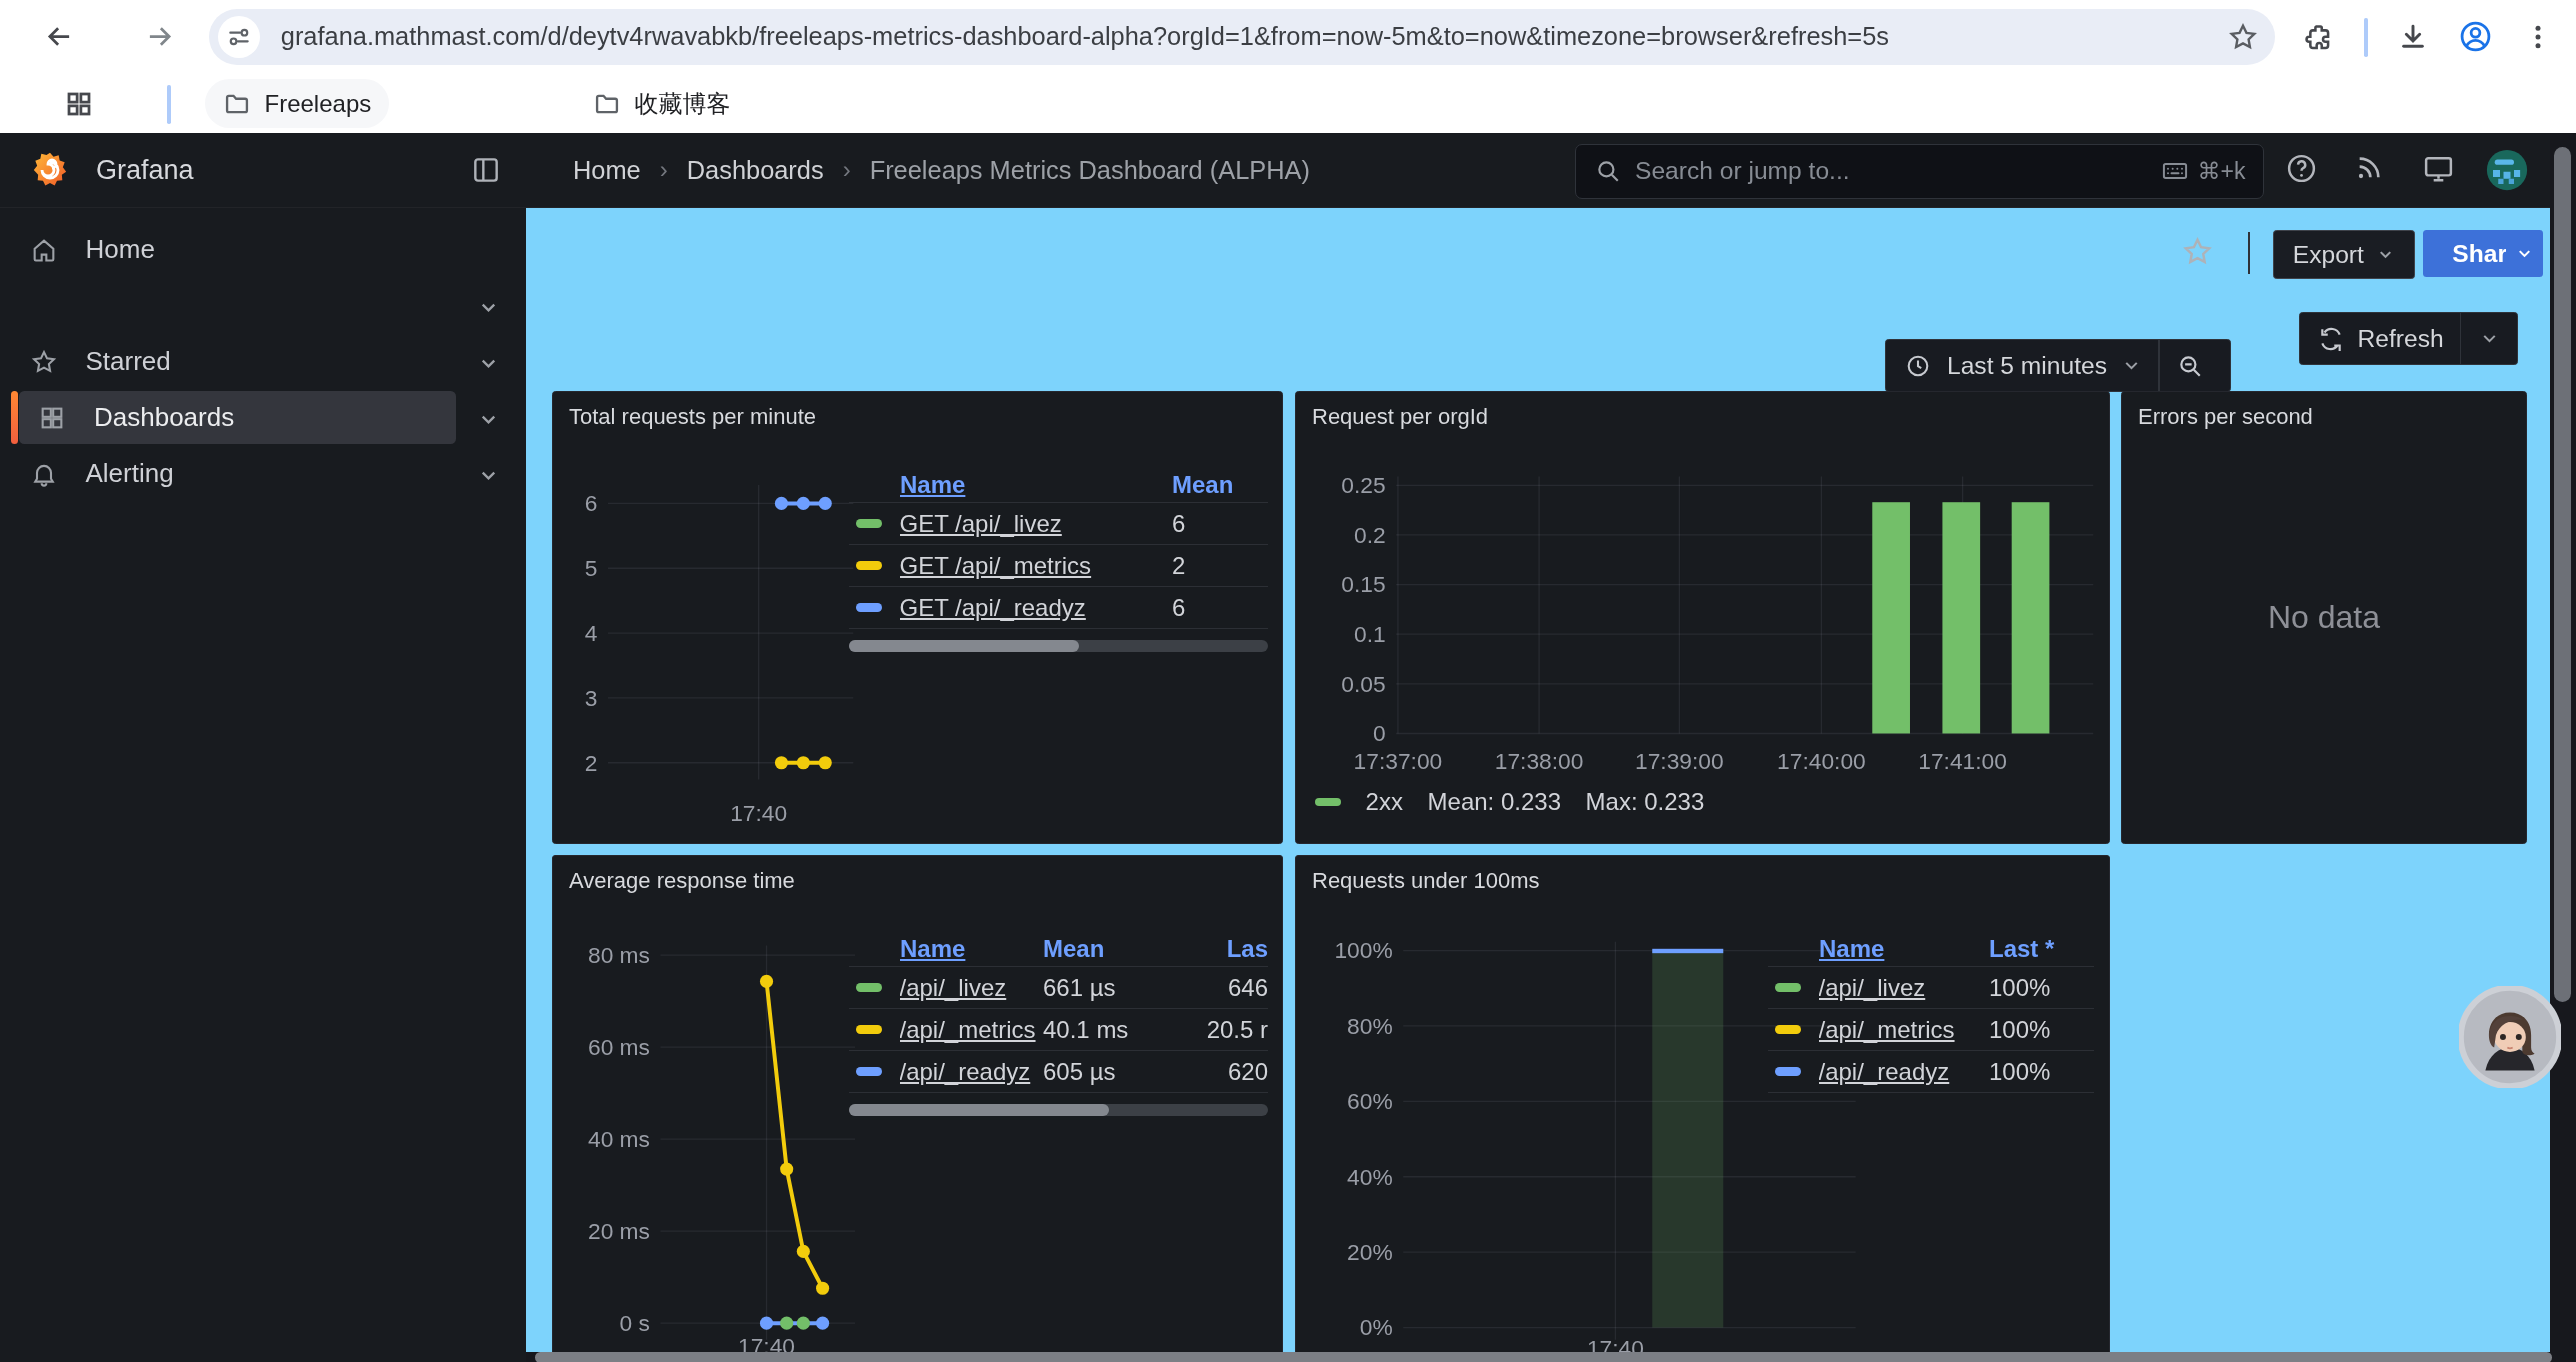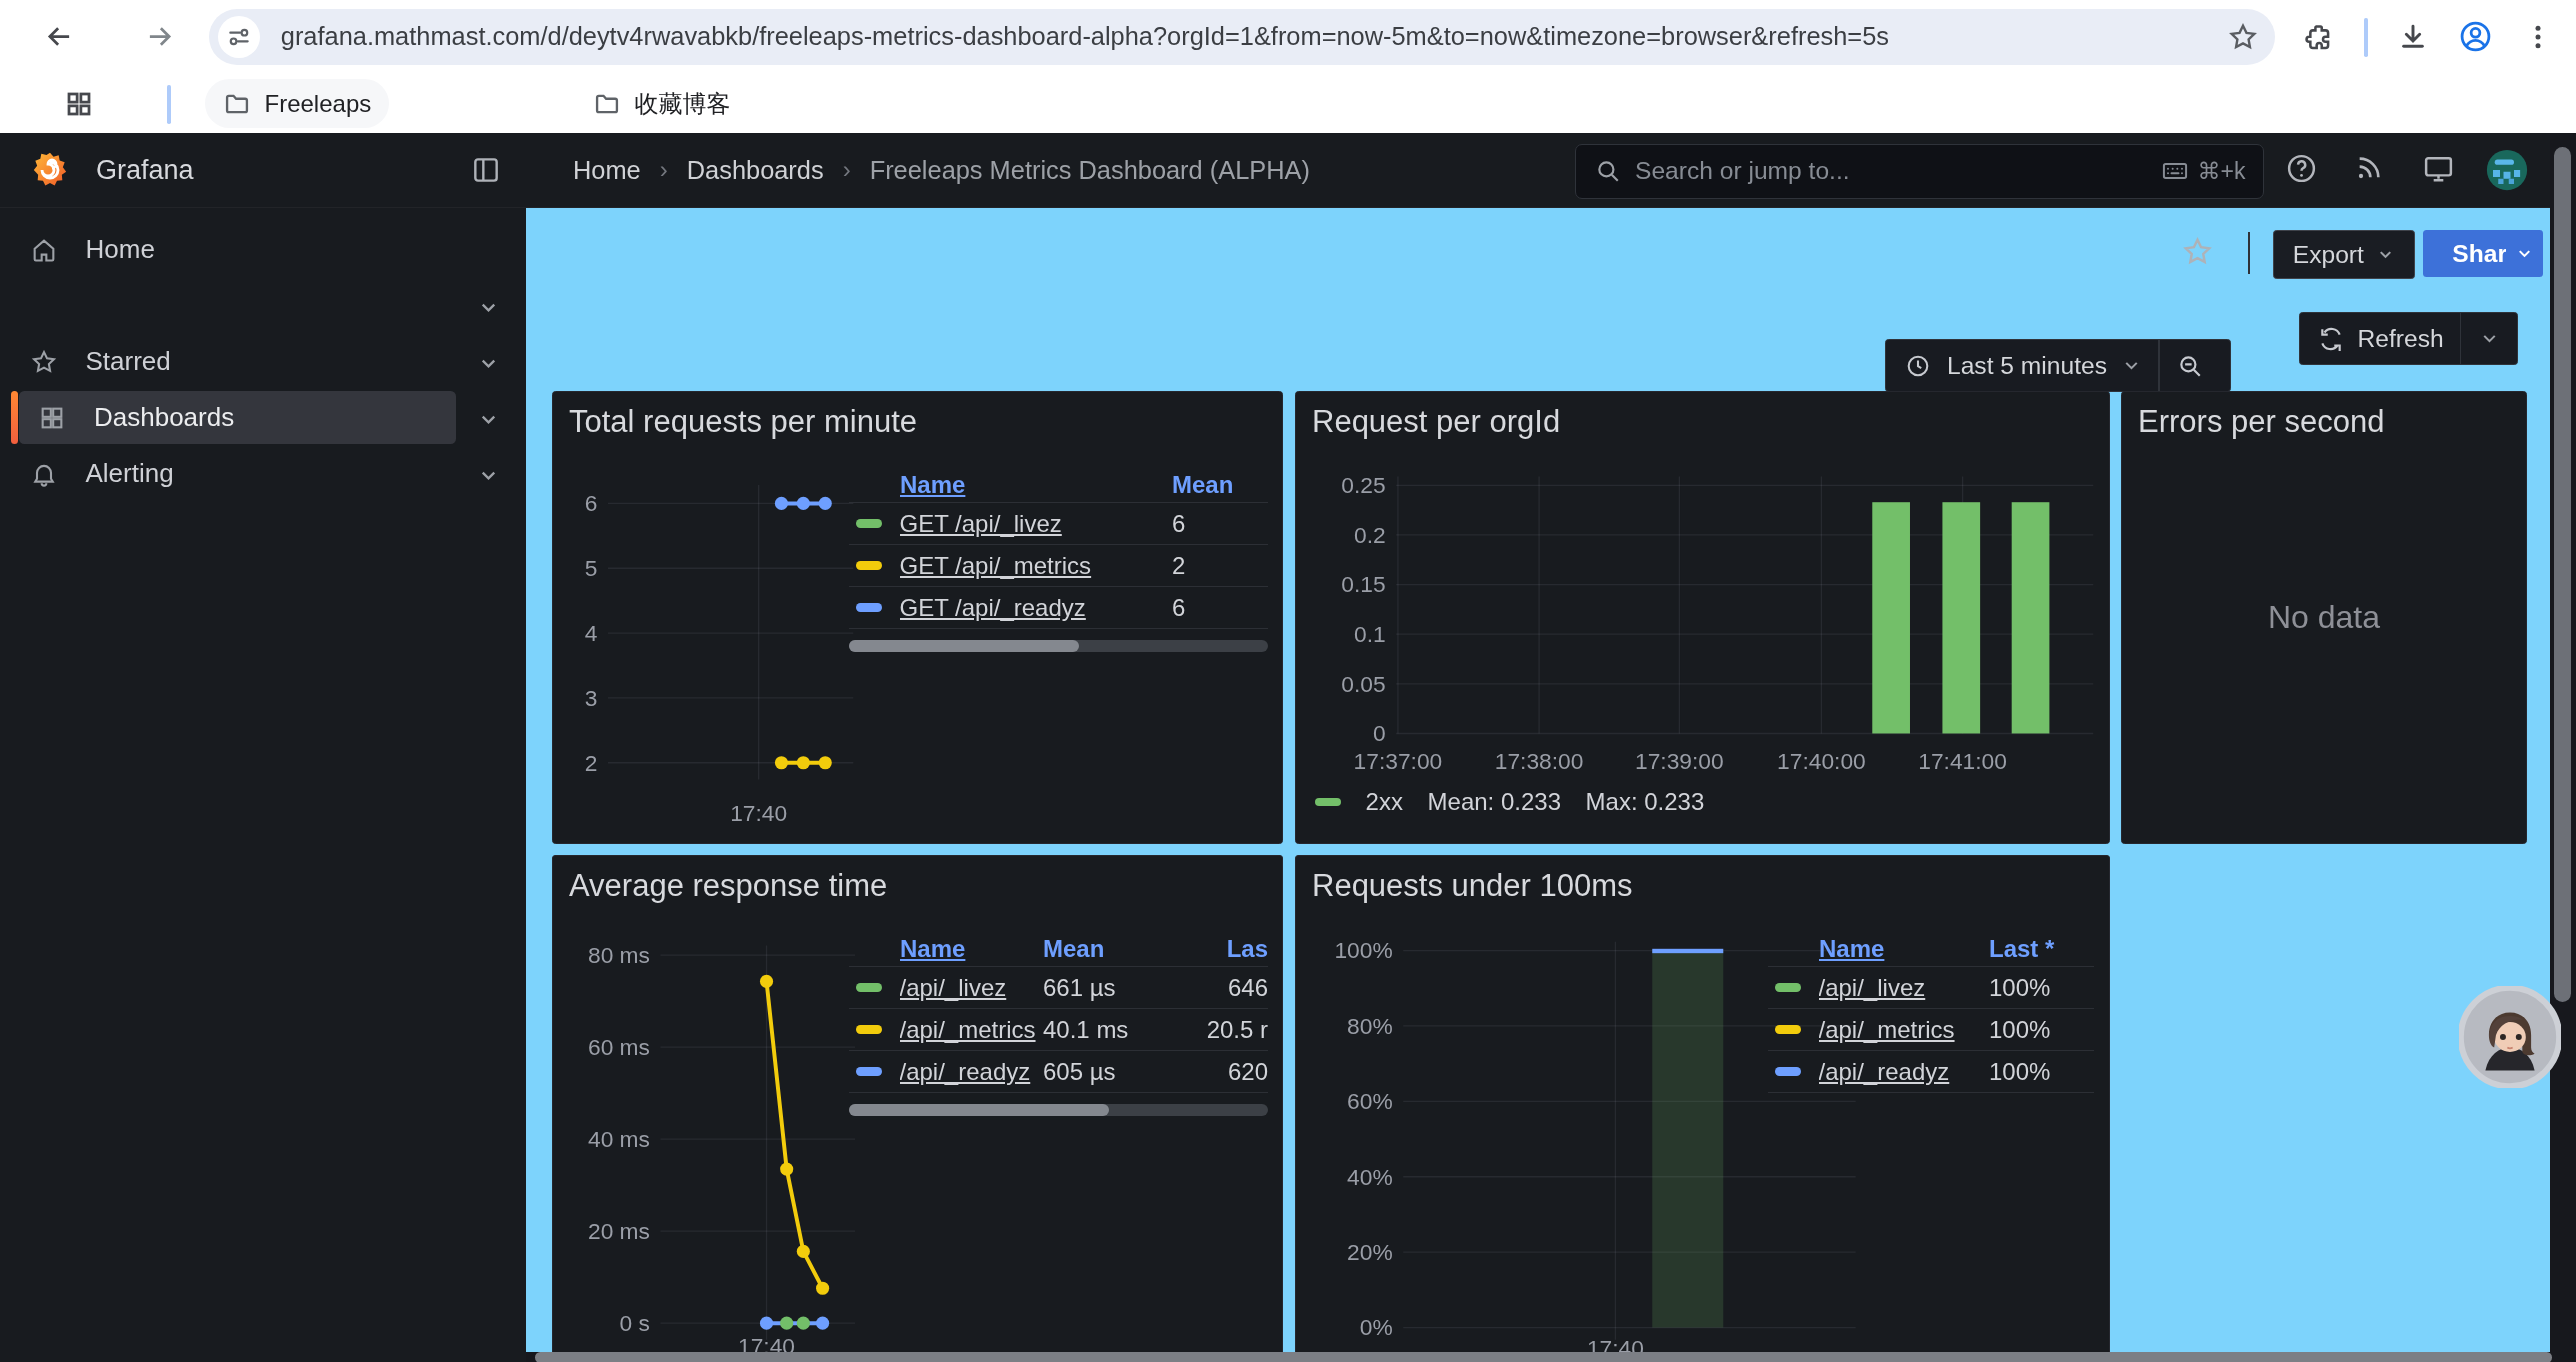--- a/index.html
+++ b/index.html
@@ -57,21 +57,21 @@
   .btn{display:flex;align-items:center;justify-content:center;border-radius:3.5px;font-size:24.6px;}
   .btn-secondary{background:#1a1d23;border:1.8px solid #3f434b;color:#d5d7db;font-weight:500;}
   .btn-primary{background:#3d71d9;color:#ffffff;font-weight:600;}
   .time-row{position:absolute;left:526px;top:298px;width:2050px;height:93px;}
   .pickbox{position:absolute;background:#181b21;border:1.8px solid #2f333a;border-radius:3.5px;height:51px;
            display:flex;align-items:center;color:#d5d7db;font-size:24.6px;font-weight:500;}
   .pb-sep{width:1.8px;height:51px;background:#2f333a;}
 
   
   .panel{position:absolute;background:#181b1f;border:1.8px solid #25272e;border-radius:3.5px;box-sizing:border-box;}
-  .p-title{position:absolute;left:16px;top:12.3px;font-size:31px;font-weight:500;color:#d8dade;white-space:nowrap;}
+  .p-title{position:absolute;left:16px;top:12.3px;font-size:22px;font-weight:500;color:#d8dade;white-space:nowrap;}
   .tick{fill:#9a9ea7;font-size:26px;}
   .grid{stroke:rgba(204,204,220,0.09);stroke-width:1.5;}
   .nodata{position:absolute;left:0;top:0;width:100%;height:100%;display:flex;align-items:center;
           justify-content:center;font-size:32px;color:#8e9097;}
 
   .legend{font-size:24px;}
   .lg-head{display:flex;align-items:center;height:35px;color:#6e9fff;font-weight:600;
            border-bottom:1.8px solid #2c2f35;}
   .lg-row{display:flex;align-items:center;height:41px;border-bottom:1.8px solid #2c2f35;color:#d2d4d9;}
   .pill{width:26px;height:8.8px;border-radius:4.4px;margin:0 17.5px 0 7px;flex:none;}

